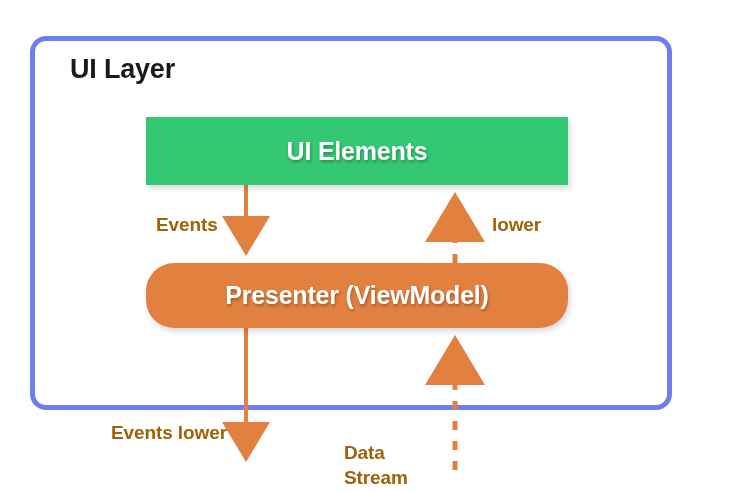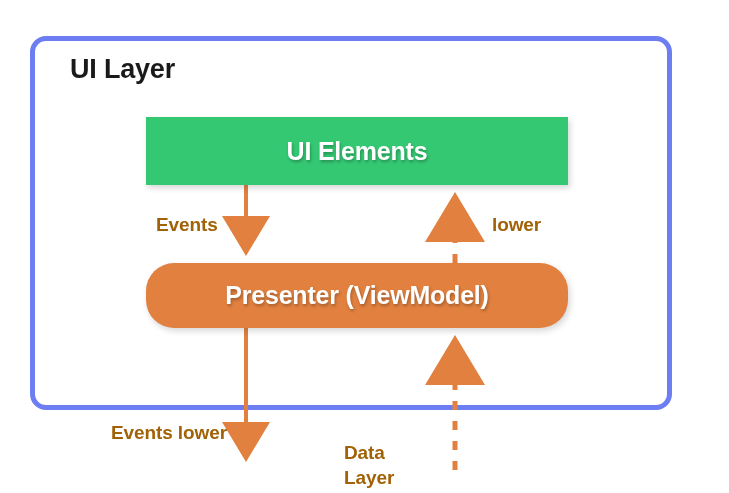--- a/index.html
+++ b/index.html
@@ -157,16 +157,16 @@
   <div class="edge-label label-events">Events</div>
 
   <div class="edge-label label-flow">lower</div>
 
   <div class="edge-label label-invoke">
     <div>Events lower</div>
   </div>
 
   <div class="edge-label label-data">
     <div>Data</div>
-    <div>Layer</div>
+    <div>Stream</div>
   </div>
 
 </div>
 
 </body></html>

